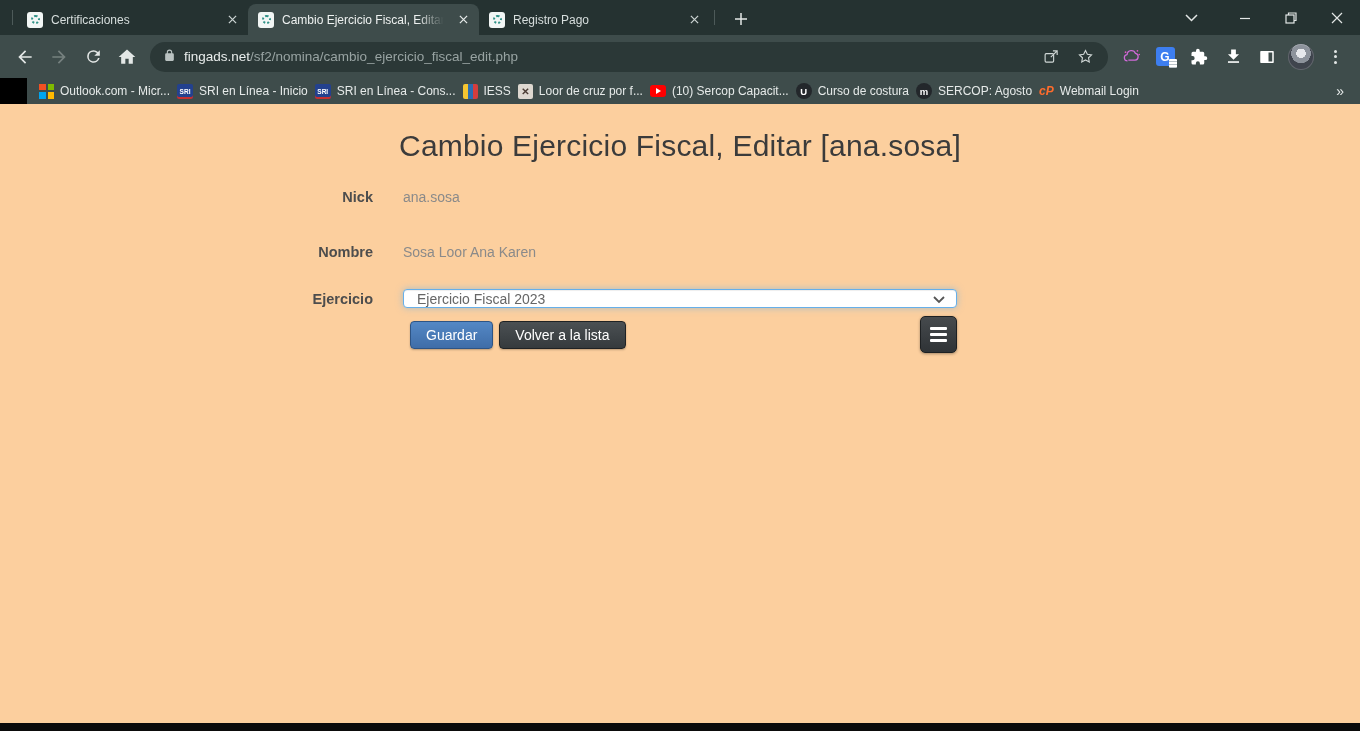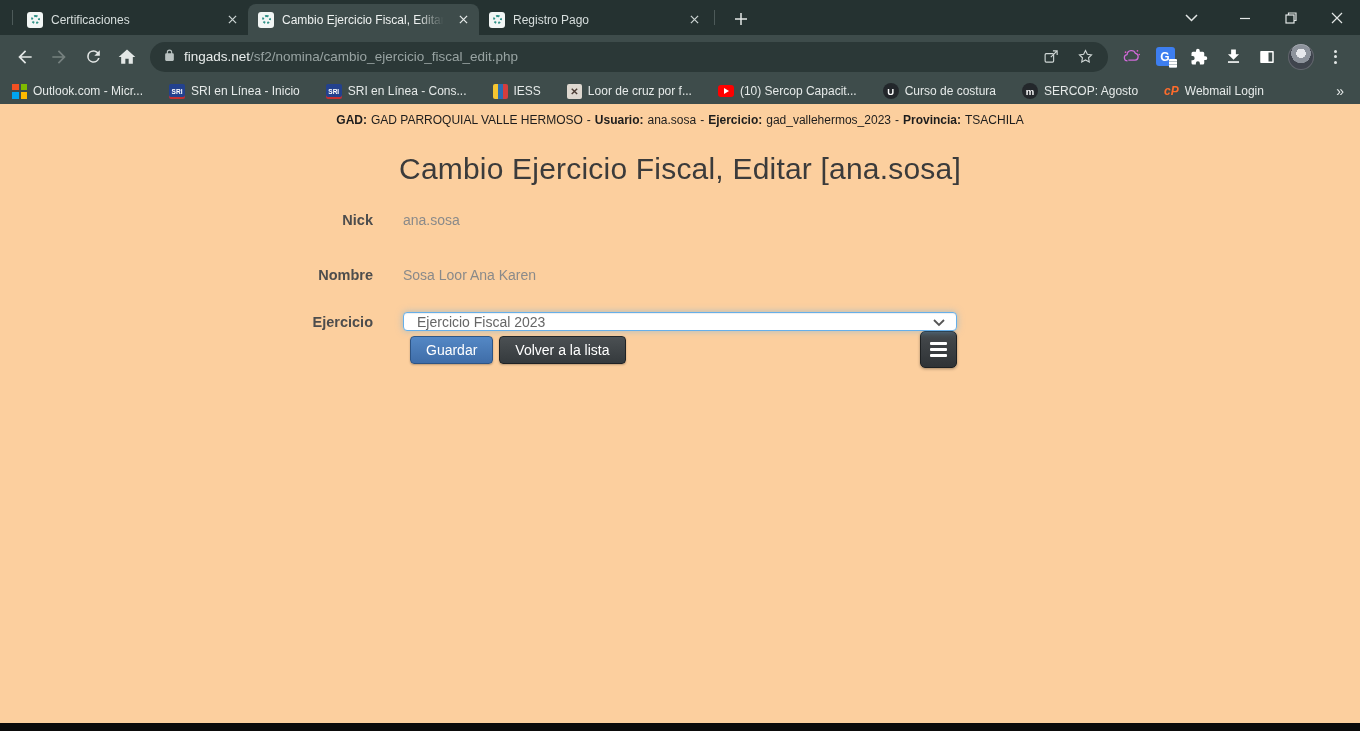--- a/index.html
+++ b/index.html
@@ -76,21 +76,21 @@
     width:26px; height:26px; border-radius:50%;
     background:radial-gradient(circle at 50% 36%, #e6e8ec 0 22%, #8d939c 23% 46%, #3f444d 47% 100%);
     box-shadow: inset 0 0 0 1px rgba(255,255,255,.18);
   }
   .dots { display:flex; flex-direction:column; gap:2.5px; }
   .dots span { width:3px; height:3px; border-radius:50%; background:#e3e7e6; display:block; }
 
   
   .bookmarks {
     height:26px; background:#3e4c4b; display:flex; align-items:center;
-    padding:0 12px; gap:26px; font-size:12px; color:#e6eae9; flex:none;
+    padding:0 12px; gap:7px; font-size:12px; color:#e6eae9; flex:none;margin-left:27px;
   }
   .bm { display:flex; align-items:center; gap:6px; white-space:nowrap; cursor:default; }
   .bm-overflow { margin-left:auto; font-size:14px; color:#e6eae9; padding:0 4px; }
 
   .ic-ms {
     width:15px; height:15px; flex:none;
     background:
       linear-gradient(#3e4c4b,#3e4c4b) center/2px 15px no-repeat,
       linear-gradient(#3e4c4b,#3e4c4b) center/15px 2px no-repeat,
       conic-gradient(#7fba00 0 25%, #ffb900 0 50%, #00a4ef 0 75%, #f25022 0);
@@ -125,21 +125,21 @@
   .gad-line { padding-top:9px; text-align:center; font-size:12px; color:#1d1d1d; }
   .gad-line b { font-weight:700; }
   .gad-line .seg { margin-left:4px; }
   .gad-line .sep { margin:0 4px; }
   .page-title {
     margin-top:25px; text-align:center; font-size:30px; font-weight:400;
     color:#3b3b3b; letter-spacing:.2px;
   }
   .form { margin:26px 0 0 218px; width:739px; }
   .frow { display:grid; grid-template-columns:155px 554px; column-gap:30px; align-items:center; }
-  .frow + .frow { margin-top:0; }
+  .frow + .frow { margin-top:8px; }
   .row-nick { margin-bottom:39px; }
   .row-nombre { margin-bottom:29px; }
   .lbl { text-align:right; font-weight:700; color:#4d4d4d; font-size:14.5px; }
   .val { color:#8a8a8a; font-size:14px; }
   .select-wrap { position:relative; }
   select.ejercicio {
     width:100%; height:19px; appearance:none; -webkit-appearance:none; -moz-appearance:none;
     border:1px solid #66afe9; border-radius:4px; background:#fff; color:#666;
     font-size:14px; padding:0 32px 0 13px; font-family:inherit; outline:none;
     box-shadow:0 0 7px rgba(102,175,233,.55), inset 0 1px 1px rgba(0,0,0,.07);
@@ -369,23 +369,20 @@
     </div>
     <div class="bm">
       <span class="ic-cpanel">cP</span>
       <span>Webmail Login</span>
     </div>
     <div class="bm-overflow">»</div>
   </div>
 
   <div class="page">
 
-    <div class="gad-line">
-      <b>GAD:</b><span class="seg">GAD PARROQUIAL VALLE HERMOSO</span><span class="sep">-</span><b>Usuario:</b><span class="seg">ana.sosa</span><span class="sep">-</span><b>Ejercicio:</b><span class="seg">gad_vallehermos_2023</span><span class="sep">-</span><b>Provincia:</b><span class="seg">TSACHILA</span>
-    </div>
 
     <div class="page-title">Cambio Ejercicio Fiscal, Editar [ana.sosa]</div>
 
     <div class="form">
 
       <div class="frow row-nick">
         <div class="lbl">Nick</div>
         <div class="val">ana.sosa</div>
       </div>
 

